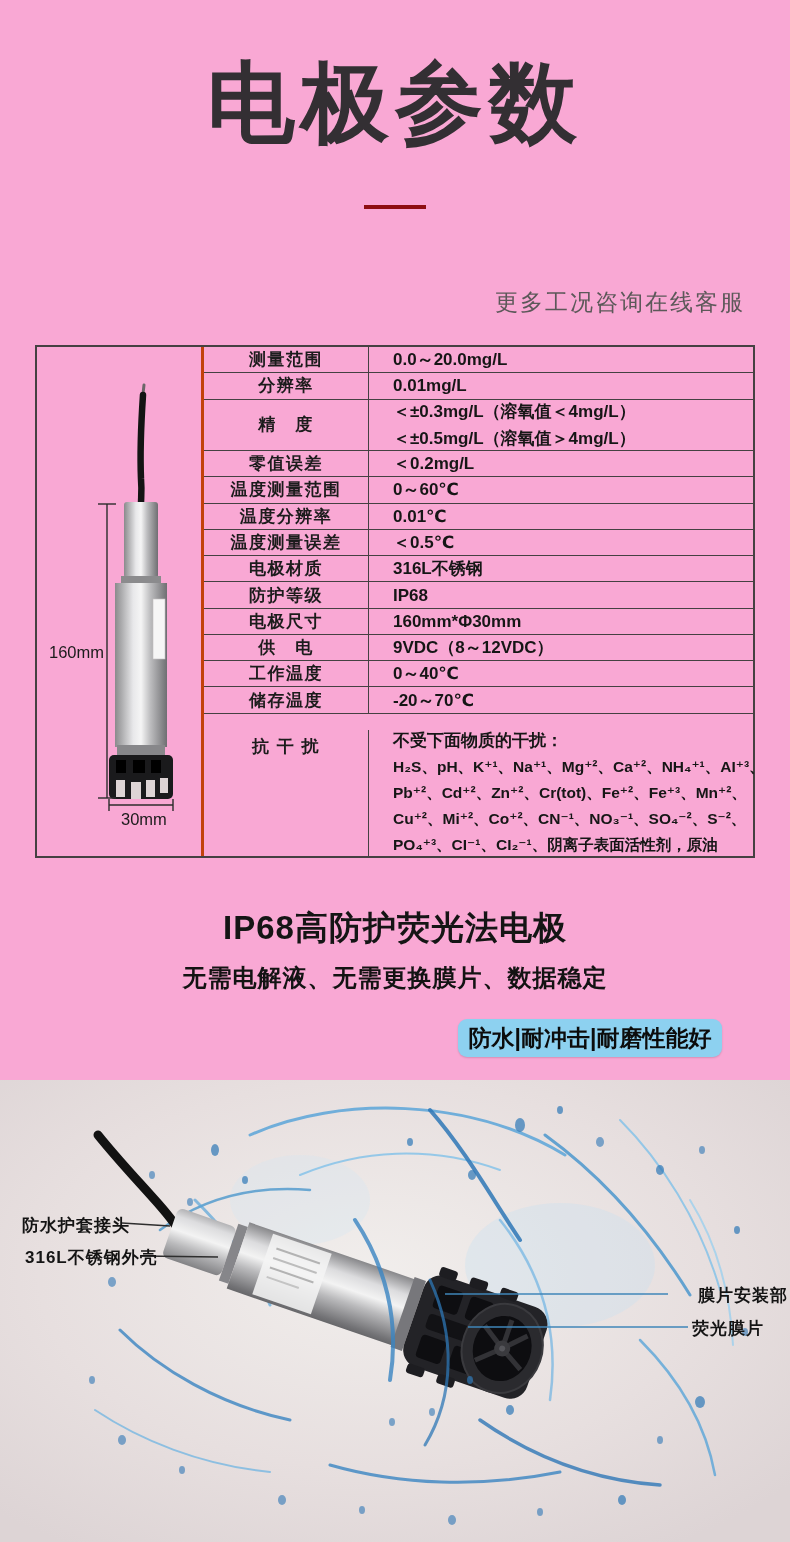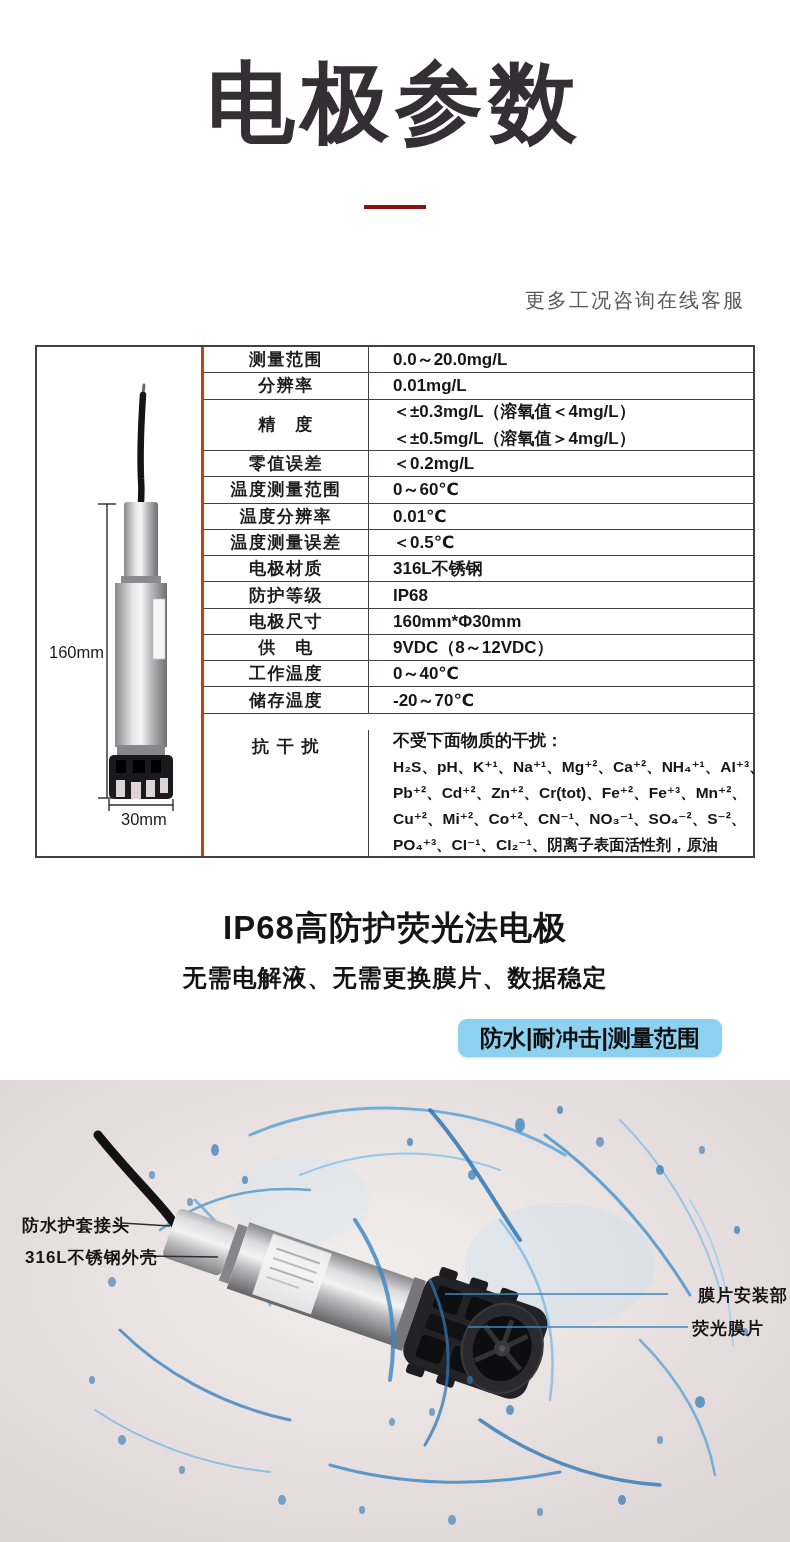--- a/index.html
+++ b/index.html
@@ -1,33 +1,33 @@
 <!DOCTYPE html>
 <html><head>
 <meta charset="utf-8">
 <style>
   html,body{margin:0;padding:0;background:#ddd4d5;}
   .page{
     position:relative;width:790px;height:1542px;margin:0 auto;
-    background:#ffffff;overflow:hidden;
+    background:#f9a8d4;overflow:hidden;
     font-family:"Liberation Sans","DejaVu Sans",sans-serif;
     color:#1a1a1a;
   }
   
   .page-title{
     position:absolute;top:42px;left:0;width:100%;text-align:center;
     font-size:88px;line-height:122px;font-weight:900;color:#332f33;letter-spacing:6px;
   }
   .title-divider{
     position:absolute;top:205px;left:50%;transform:translateX(-50%);
     width:62px;height:4px;background:#8e0e12;
   }
   .contact-line{
     position:absolute;top:287px;right:45px;
-    font-size:20px;color:#5c5859;letter-spacing:2px;font-weight:400;
+    font-size:23px;color:#5c5859;letter-spacing:2px;font-weight:400;
   }
   
   .spec{
     position:absolute;left:35px;top:345px;width:720px;height:513px;
     border:2px solid #454142;box-sizing:border-box;display:flex;
   }
   .spec-left{width:164px;flex:none;border-right:3px solid #c2410c;position:relative;}
   .spec-rows{flex:1;display:flex;flex-direction:column;min-width:0;}
   .spec-row{display:flex;flex:1 1 0;border-bottom:1px solid #454142;min-height:0;}
   .spec-row:last-child{border-bottom:none;}
@@ -213,21 +213,21 @@
             <div class="chem">Pb⁺²、Cd⁺²、Zn⁺²、Cr(tot)、Fe⁺²、Fe⁺³、Mn⁺²、</div>
             <div class="chem">Cu⁺²、Mi⁺²、Co⁺²、CN⁻¹、NO₃⁻¹、SO₄⁻²、S⁻²、</div>
             <div class="chem">PO₄⁺³、CI⁻¹、CI₂⁻¹、阴离子表面活性剂，原油</div>
           </div>
         </div>
       </div>
   </div>
 
   <div class="feature-heading">IP68高防护荧光法电极</div>
   <div class="feature-sub">无需电解液、无需更换膜片、数据稳定</div>
-  <div class="feature-badge">防水|耐冲击|测量范围</div>
+  <div class="feature-badge">防水|耐冲击|耐磨性能好</div>
 
   <div class="photo">
     <svg width="790" height="462" viewBox="0 0 790 462">
       <defs>
         <radialGradient id="bgGlow" cx="0.47" cy="0.42" r="0.7">
           <stop offset="0" stop-color="#f1eeec"></stop>
           <stop offset="0.6" stop-color="#e7dfdf"></stop>
           <stop offset="1" stop-color="#ddd4d5"></stop>
         </radialGradient>
         <linearGradient id="steelAxis" x1="0" y1="-40" x2="0" y2="40" gradientUnits="userSpaceOnUse">

